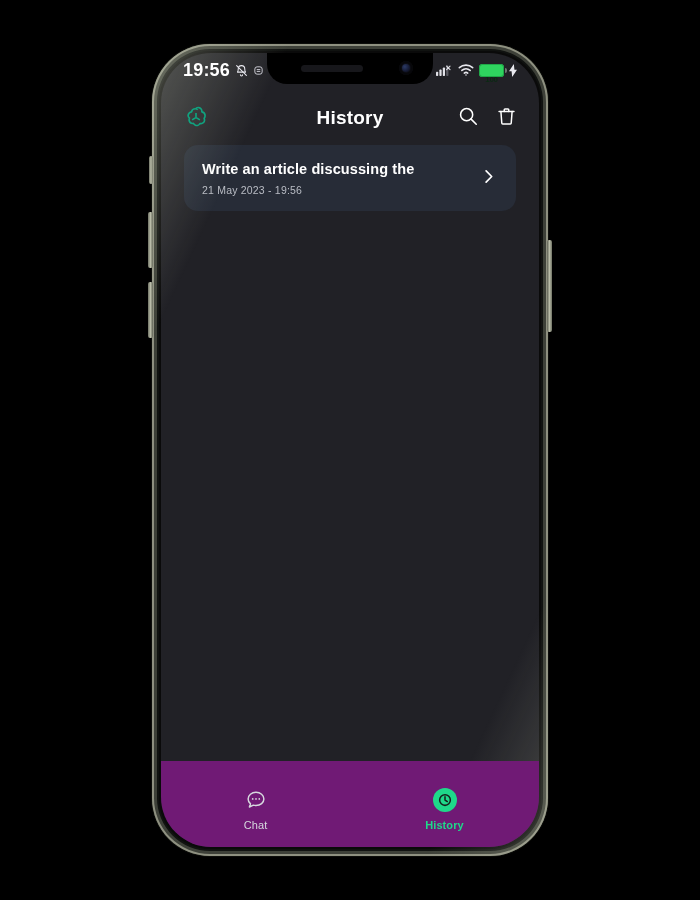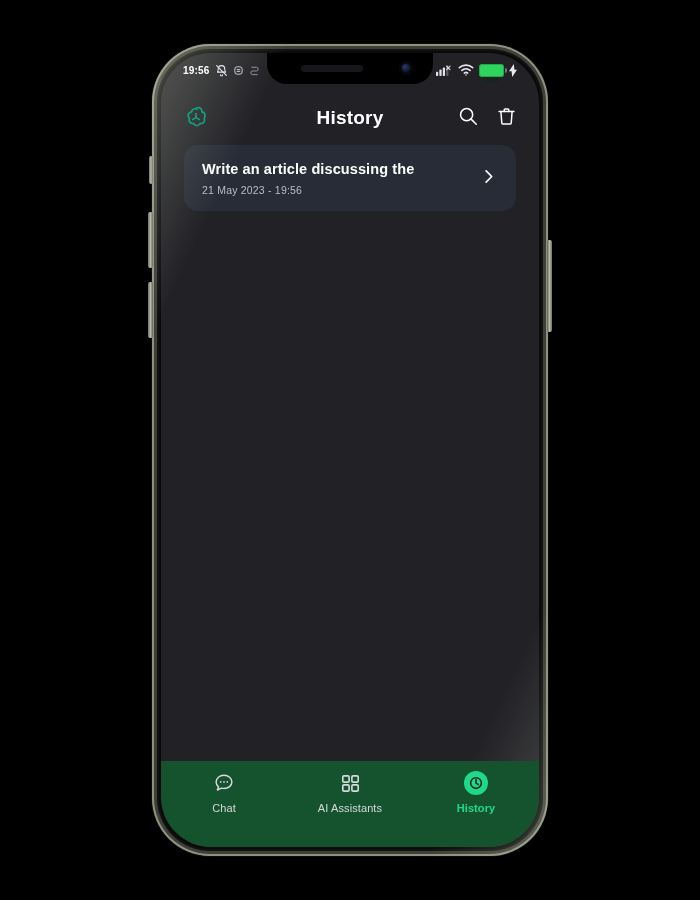--- a/index.html
+++ b/index.html
@@ -70,21 +70,21 @@
     display:block;
   }
 
   
   .statusbar{
     position:absolute; left:0; top:0; width:100%; height:34px;
     display:flex; align-items:center; justify-content:space-between;
     padding:0 22px; z-index:20; color:#fff;
   }
   .sb-left{ display:flex; align-items:center; gap:5px; }
-  .sb-time{ font-size:10px; font-weight:700; letter-spacing:.2px; }
+  .sb-time{ font-size:18px; font-weight:700; letter-spacing:.2px; }
   .sb-right{ display:flex; align-items:center; gap:5px; }
   .sb-ico{ display:inline-flex; align-items:center; }
   .batt{
     width:25px; height:13px; border-radius:3.5px;
     background:#2fd45f; position:relative;
     display:flex; align-items:center; justify-content:center;
     box-shadow:inset 0 0 0 1px #1fa848;
   }
   .batt span{ font-size:8px; font-weight:700; color:#0b2a13; letter-spacing:-.3px;margin-top:18px; }
   .batt::after{
@@ -116,22 +116,22 @@
   .card-title{
     font-size:14.5px; font-weight:700; color:#fff; letter-spacing:.1px;
     white-space:nowrap; overflow:hidden; text-overflow:clip;
   }
   .card-date{ margin-top:7px; font-size:10.5px; color:#b9bcc4; letter-spacing:.2px; }
   .chev{ flex:0 0 auto; color:#fff; }
 
   
   .tabbar{
     position:absolute; left:0; bottom:0; width:100%; height:86px;
-    display:flex; align-items:flex-start; padding-top:10px;
-    background:#14532d; z-index:15;
+    display:flex; align-items:center; padding-top:10px;
+    background:#701a75; z-index:15;
   }
   .tab{ flex:1; display:flex; flex-direction:column; align-items:center; gap:7px; cursor:pointer; }
   .tab-ico{ height:24px; display:flex; align-items:center; justify-content:center; color:#d6d8de; }
   .tab-label{ font-size:11px; color:#d6d8de; letter-spacing:.1px; white-space:nowrap; }
   .tab.active .tab-label{ color:#1fd98a; font-weight:700; }
   .tab-active-circle{
     width:24px; height:24px; border-radius:50%; background:#1fd98a;
     display:flex; align-items:center; justify-content:center; color:#16211c;
   }
 </style>
@@ -252,31 +252,20 @@
             <svg width="22" height="22" viewBox="0 0 24 24" fill="none" stroke="#d6d8de" stroke-width="1.6">
               <path d="M12 3.6c4.8 0 8.6 3.2 8.6 7.2 0 4-3.8 7.2-8.6 7.2-1 0-2-.1-2.9-.4l-4.3 2 1.2-3.4c-1.6-1.3-2.6-3.2-2.6-5.4 0-4 3.8-7.2 8.6-7.2z" stroke-linejoin="round"></path>
               <circle cx="8.4" cy="10.8" r=".95" fill="#d6d8de" stroke="none"></circle>
               <circle cx="12" cy="10.8" r=".95" fill="#d6d8de" stroke="none"></circle>
               <circle cx="15.6" cy="10.8" r=".95" fill="#d6d8de" stroke="none"></circle>
             </svg>
           </span>
           <span class="tab-label">Chat</span>
         </div>
 
-        <div class="tab">
-          <span class="tab-ico">
-            <svg width="21" height="21" viewBox="0 0 24 24" fill="none" stroke="#d6d8de" stroke-width="1.9">
-              <rect x="3.2" y="3.2" width="7.2" height="7.2" rx="1.4"></rect>
-              <rect x="13.6" y="3.2" width="7.2" height="7.2" rx="1.4"></rect>
-              <rect x="3.2" y="13.6" width="7.2" height="7.2" rx="1.4"></rect>
-              <rect x="13.6" y="13.6" width="7.2" height="7.2" rx="1.4"></rect>
-            </svg>
-          </span>
-          <span class="tab-label">AI Assistants</span>
-        </div>
 
         <div class="tab active">
           <span class="tab-ico">
             <span class="tab-active-circle">
               <svg width="14" height="14" viewBox="0 0 24 24" fill="none" stroke="#16211c" stroke-width="2.6" stroke-linecap="round" stroke-linejoin="round">
                 <circle cx="12" cy="12" r="9.2"></circle>
                 <path d="M12 6.6V12l4 2.6"></path>
               </svg>
             </span>
           </span>

